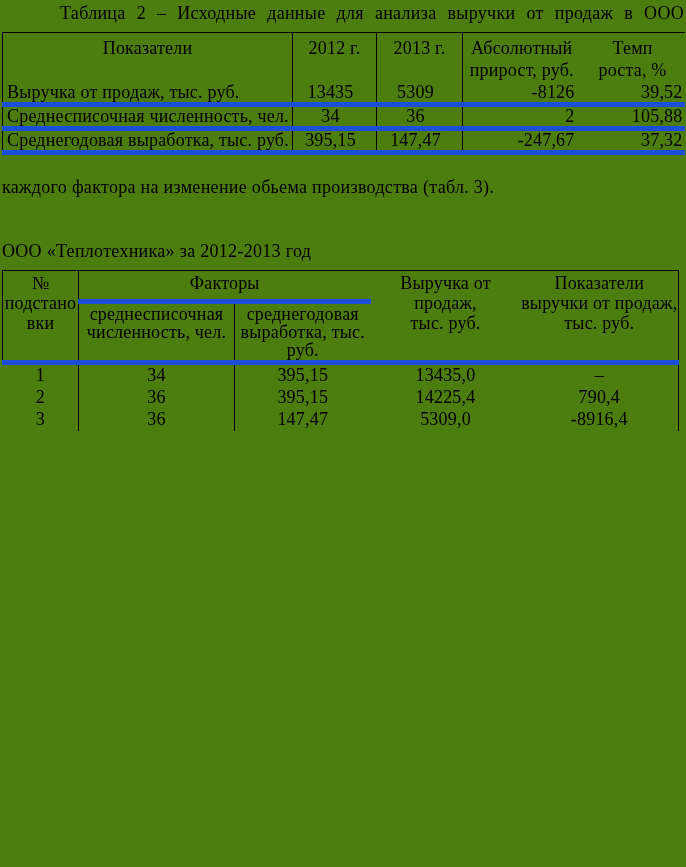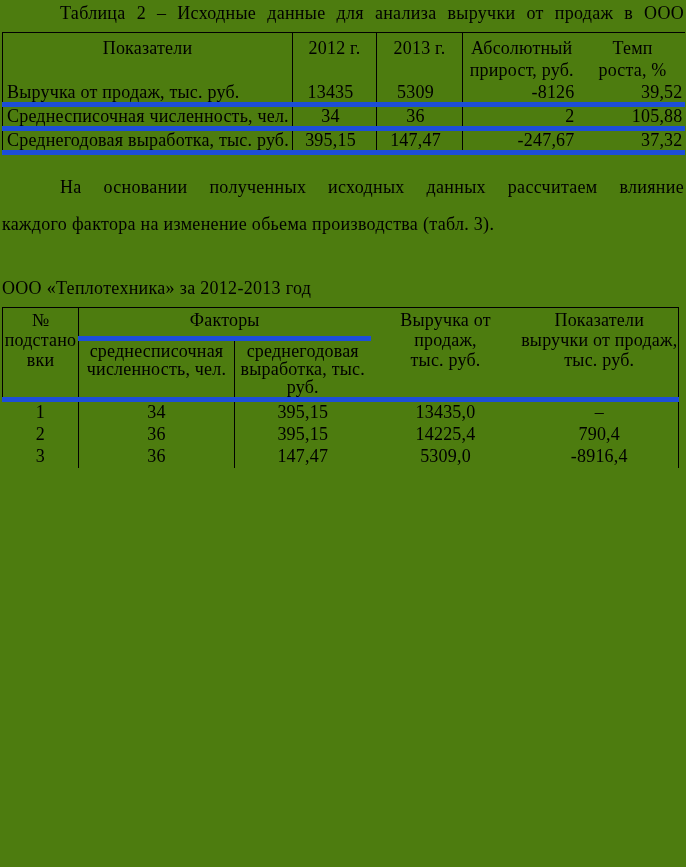--- a/index.html
+++ b/index.html
@@ -112,21 +112,20 @@
         <td class="bL bB name">Среднегодовая выработка, тыс. руб.</td>
         <td class="bL bB num">395,15</td>
         <td class="bL bB num">147,47</td>
         <td class="bL bB num4">-247,67</td>
         <td class="bB num5">37,32</td>
       </tr>
     </tbody>
   </table>
 
   <div class="para paragraph1">
-    <div class="l1">На основании полученных исходных данных рассчитаем влияние</div>
     <div class="l2">каждого фактора на изменение обьема производства (табл. 3).</div>
   </div>
 
   <div class="para caption3">
     <div class="l2">ООО «Теплотехника» за 2012-2013 год</div>
   </div>
 
   <table class="t3">
     <colgroup>
       <col style="width:76px">

